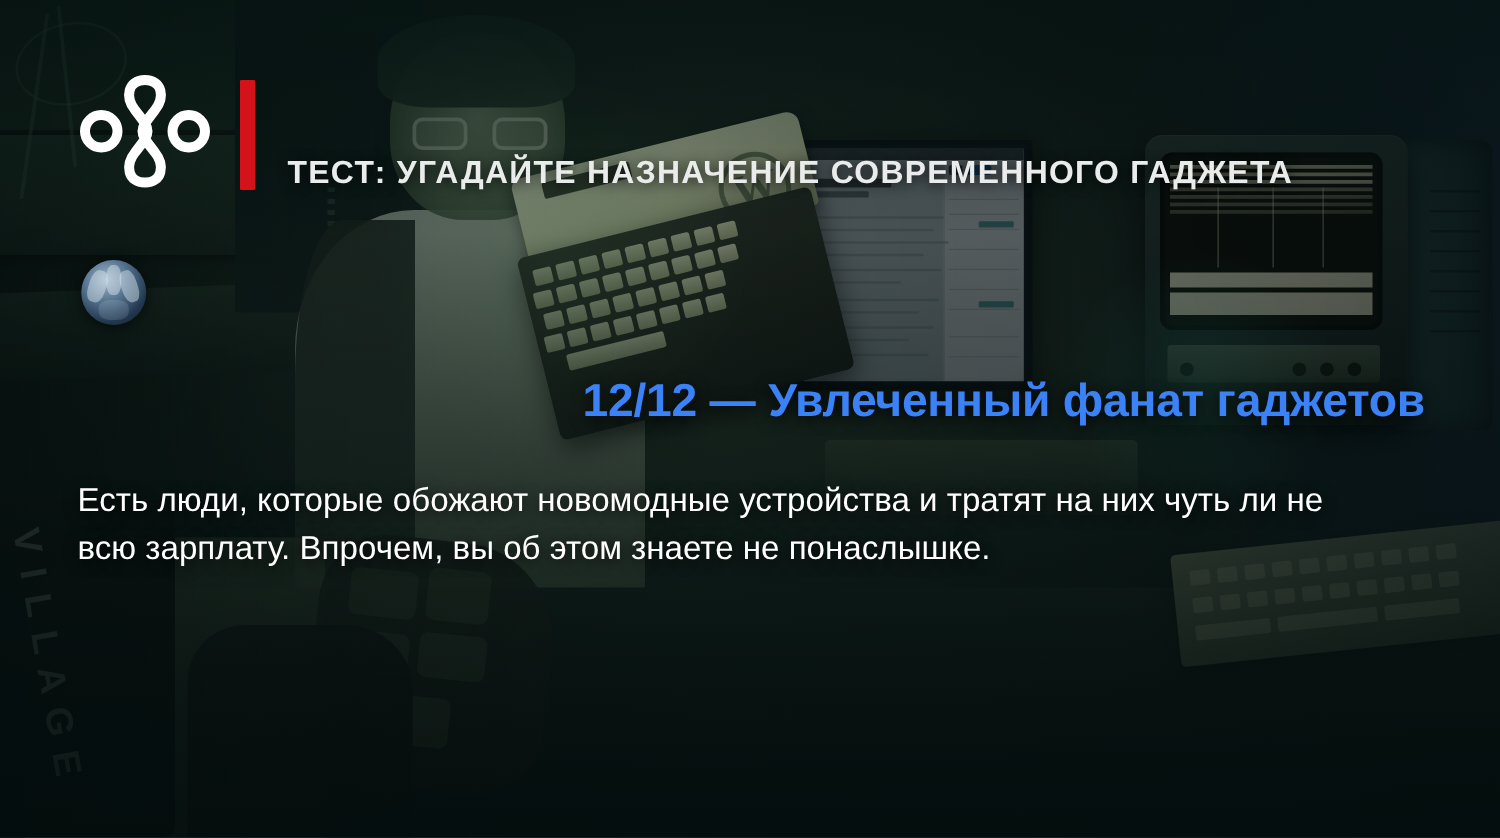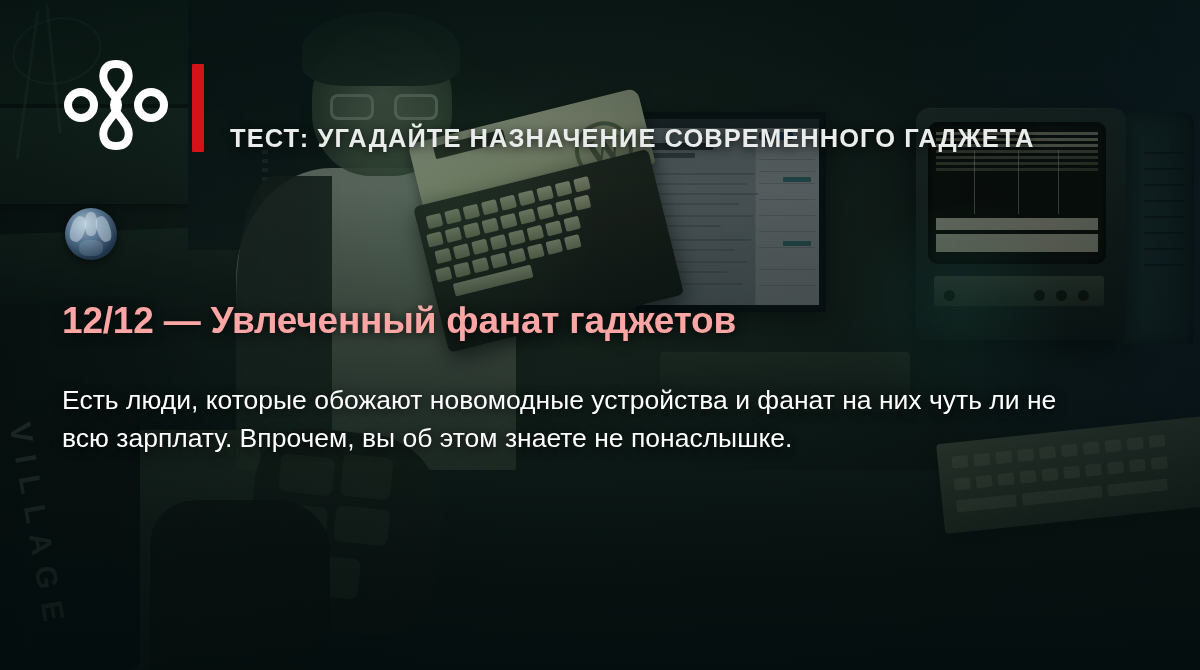--- a/index.html
+++ b/index.html
@@ -254,23 +254,24 @@
       radial-gradient(circle at 38% 30%, #9fb6c9 0%, #52708c 38%, #22384f 70%, #101c2b 100%);
     box-shadow:0 2px 10px rgba(0,0,0,.6);
     overflow:hidden;
   }
   .avatar i{
     position:absolute; background:rgba(220,232,240,.45); border-radius:40%;
   }
 
   .headline{
     position:absolute; left:62px; top:301px; right:60px;
-    color:#fca5a5; font-size:37px; font-weight:800; letter-spacing:-.2px;
+    color:#3b82f6; font-size:37px; font-weight:800; letter-spacing:-.2px;
     text-shadow:0 2px 12px rgba(0,0,0,.8);
     line-height:1.1;
+    text-align:right;
   }
   .body-copy{
     position:absolute; left:62px; top:381px; width:1040px;
     color:#ffffff; font-size:26.5px; font-weight:400; line-height:1.44;
     text-shadow:0 2px 12px rgba(0,0,0,.85);
   }
 </style>
 </head>
 <body>
 
@@ -481,16 +482,16 @@
 
     <div class="avatar">
       <i style="left:6px;top:8px;width:14px;height:26px;transform:rotate(18deg)"></i>
       <i style="left:20px;top:4px;width:12px;height:24px"></i>
       <i style="left:32px;top:8px;width:13px;height:26px;transform:rotate(-18deg)"></i>
       <i style="left:14px;top:32px;width:24px;height:16px;opacity:.3"></i>
     </div>
 
     <div class="headline">12/12 — Увлеченный фанат гаджетов</div>
 
-    <div class="body-copy">Есть люди, которые обожают новомодные устройства и фанат на них чуть ли не всю зарплату. Впрочем, вы об этом знаете не понаслышке.</div>
+    <div class="body-copy">Есть люди, которые обожают новомодные устройства и тратят на них чуть ли не всю зарплату. Впрочем, вы об этом знаете не понаслышке.</div>
 
   </div>
 </div>
 
 </body></html>

